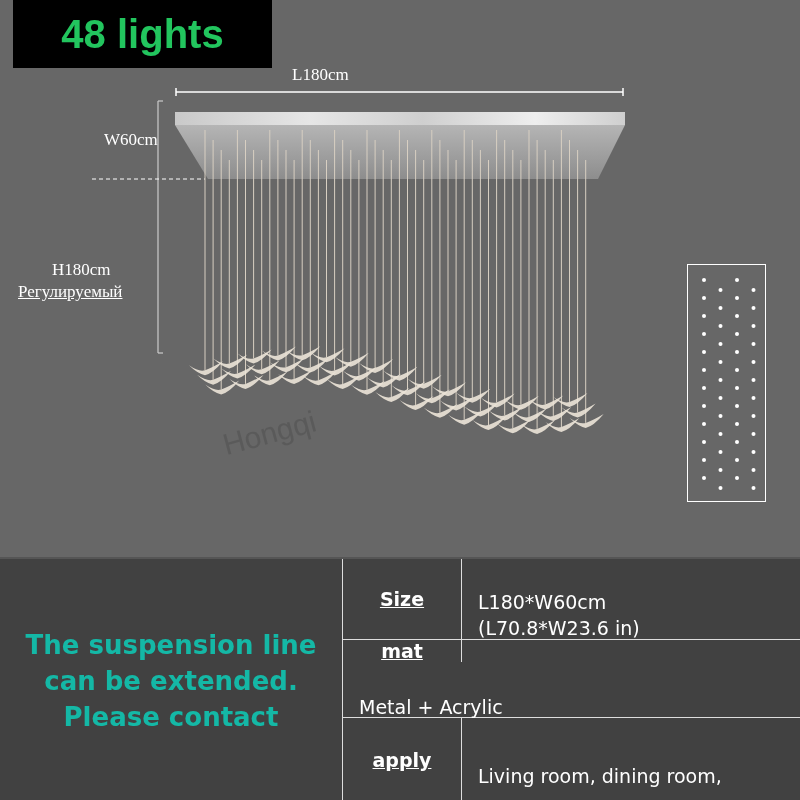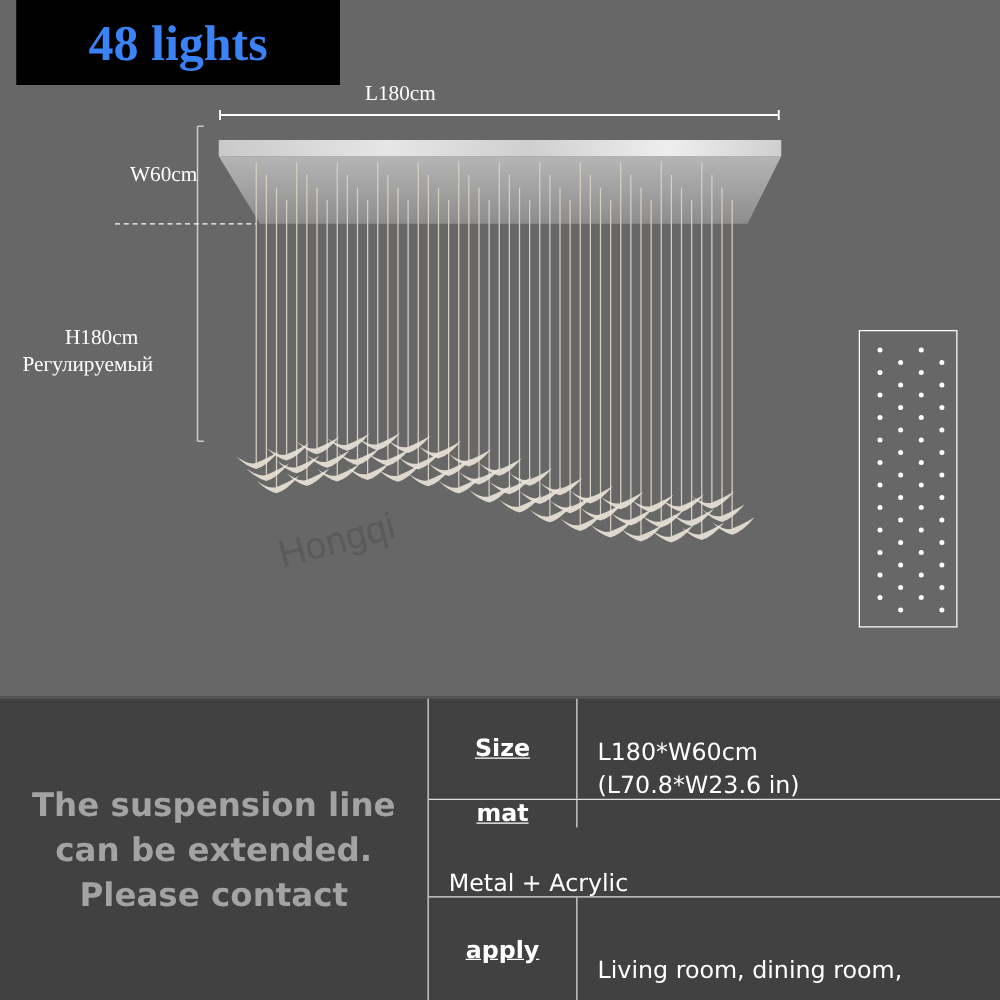--- a/index.html
+++ b/index.html
@@ -1,25 +1,25 @@
 <!DOCTYPE html>
 <html><head>
 <meta charset="utf-8">
 <style>
   html,body{margin:0;padding:0;}
   body{width:800px;height:800px;background:#676767;position:relative;overflow:hidden;font-family:"DejaVu Sans",sans-serif;}
   .badge{position:absolute;left:13px;top:0;width:259px;height:68px;background:#000;display:flex;align-items:center;justify-content:center;}
-  .badge span{color:#3b82f6;font-family:Liberation Serif, serif;font-weight:bold;font-size:40px;letter-spacing:0px;}
+  .badge span{color:#22c55e;font-family:Liberation Sans, sans-serif;font-weight:bold;font-size:40px;letter-spacing:0px;}
   .dim-label{position:absolute;color:#fff;font-family:"Liberation Serif",serif;font-size:17px;white-space:nowrap;}
   .svgwrap{position:absolute;left:0;top:0;}
   .watermark{position:absolute;left:228px;top:428px;color:rgba(80,80,80,0.55);font-family:"Liberation Sans",sans-serif;font-size:30px;transform:rotate(-15deg);transform-origin:left bottom;}
   .dotpanel{position:absolute;left:687px;top:264px;width:79px;height:238px;border:1.5px solid #fff;box-sizing:border-box;}
   .bottom{position:absolute;left:0;top:557px;width:800px;height:243px;background:#414141;border-top:2px solid #555;}
   .note{position:absolute;left:0;top:0;width:342px;height:243px;display:flex;align-items:center;justify-content:center;text-align:center;}
-  .note div{color:#a3a3a3;font-weight:bold;font-size:26px;line-height:36px;font-family:"DejaVu Sans",sans-serif;}
+  .note div{color:#14b8a6;font-weight:bold;font-size:26px;line-height:36px;font-family:"DejaVu Sans",sans-serif;}
   .spec{position:absolute;left:342px;top:0;width:458px;height:243px;border-left:1.5px solid #ddd;}
   .row{position:absolute;left:0;width:458px;display:flex;}
   .row .k{width:118px;display:flex;align-items:center;justify-content:center;color:#fff;font-weight:bold;font-size:19px;border-right:1.5px solid #ddd;text-decoration:underline;}
   .row .v{flex:1;display:flex;flex-direction:column;justify-content:center;padding-left:16px;color:#fff;font-size:19px;line-height:26px;margin-top:32px;}
   .row.b{border-bottom:1.5px solid #ddd;}
 </style>
 </head>
 <body>
 
 <div class="badge">
@@ -156,21 +156,21 @@
       <path d="M545.4,422.09108410414524 Q555.4,429.09108410414524 561.4,427.09108410414524 Q569.4,424.09108410414524 579.4,418.09108410414524 Q569.4,430.09108410414524 561.4,432.09108410414524 Q553.4,430.09108410414524 545.4,422.09108410414524Z" fill="#ece4d8" opacity="0.9"></path>
       <path d="M553.5,396.93640392679356 Q563.5,403.93640392679356 569.5,401.93640392679356 Q577.5,398.93640392679356 587.5,392.93640392679356 Q577.5,404.93640392679356 569.5,406.93640392679356 Q561.5,404.93640392679356 553.5,396.93640392679356Z" fill="#ece4d8" opacity="0.9"></path>
       <path d="M561.5999999999999,407.5310577438209 Q571.5999999999999,414.5310577438209 577.5999999999999,412.5310577438209 Q585.5999999999999,409.5310577438209 595.5999999999999,403.5310577438209 Q585.5999999999999,415.5310577438209 577.5999999999999,417.5310577438209 Q569.5999999999999,415.5310577438209 561.5999999999999,407.5310577438209Z" fill="#ece4d8" opacity="0.9"></path>
       <path d="M569.7,417.89110436392605 Q579.7,424.89110436392605 585.7,422.89110436392605 Q593.7,419.89110436392605 603.7,413.89110436392605 Q593.7,425.89110436392605 585.7,427.89110436392605 Q577.7,425.89110436392605 569.7,417.89110436392605Z" fill="#ece4d8" opacity="0.9"></path>
     </g>
 </svg>
 
 <div class="dim-label" style="left:292px;top:65px;">L180cm</div>
 <div class="dim-label" style="left:104px;top:130px;">W60cm</div>
 <div class="dim-label" style="left:52px;top:260px;">H180cm</div>
-<div class="dim-label" style="left:18px;top:282px;">Регулируемый</div>
+<div class="dim-label" style="left:18px;top:282px;text-decoration:underline;">Регулируемый</div>
 
 <div class="watermark">Hongqi</div>
 
 <div class="dotpanel">
   <svg width="76" height="235" id="dots">
       <circle cx="16" cy="15" r="2" fill="#fff"></circle>
       <circle cx="49" cy="15" r="2" fill="#fff"></circle>
       <circle cx="32.5" cy="25" r="2" fill="#fff"></circle>
       <circle cx="65.5" cy="25" r="2" fill="#fff"></circle>
       <circle cx="16" cy="33" r="2" fill="#fff"></circle>

